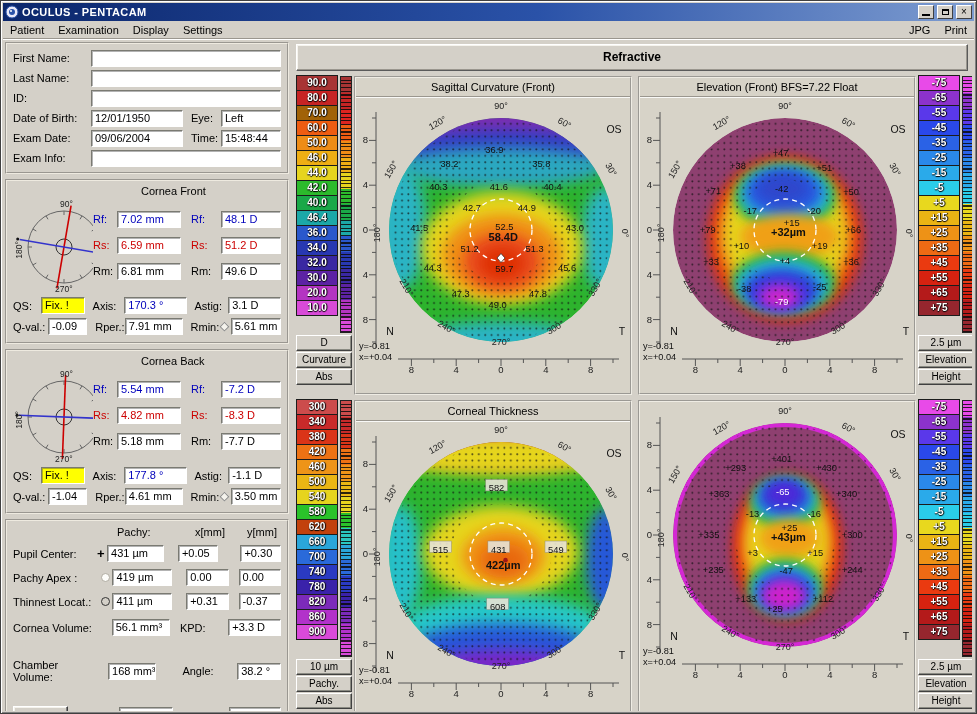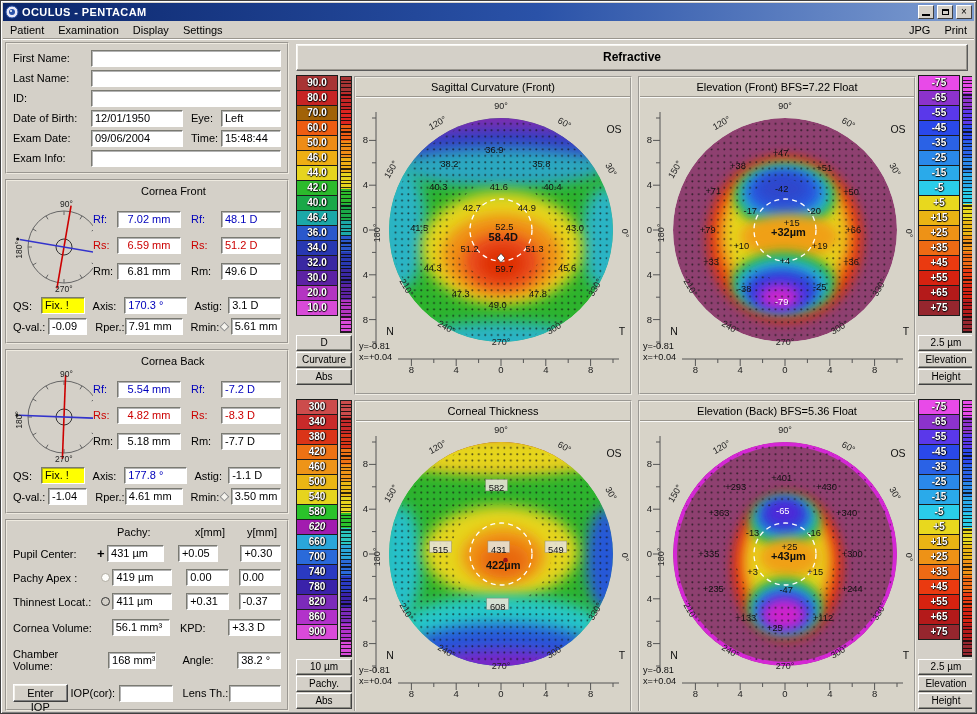--- a/index.html
+++ b/index.html
@@ -26,21 +26,21 @@
   .prow{display:flex;align-items:center;margin:2px 0;height:18px;font-size:11px;}
   .plab{width:78px;}
   .field{background:#fff;border:1px solid;border-color:#7a7a72 #fff #fff #7a7a72;
     box-shadow:inset 1px 1px 0 rgba(64,64,64,.4);height:17px;line-height:15px;font-size:11px;padding:0 3px;overflow:hidden;white-space:nowrap;}
   .f-grow{flex:1;}
   .blue{color:#0000bb;} .red{color:#cc0000;}
   .c-head{font-size:11px;margin:1px 0 0 128px;}
   .c-top{display:flex;align-items:center;}
   .c-rows{flex:1;display:flex;flex-direction:column;}
   .crow{display:flex;align-items:center;height:26px;font-size:11px;}
-  .crow .l1{width:24px;} .crow .f1{width:64px;text-align:center;} .crow .l2{width:30px;margin-left:10px;} .crow .f2{width:60px;}
+  .crow .l1{width:24px;} .crow .f1{width:64px;} .crow .l2{width:30px;margin-left:10px;} .crow .f2{width:60px;}
   .inrow{display:flex;align-items:center;font-size:11px;margin:4px 0;}
   .qs-field{background:#ffff00;}
   .diamond{display:inline-block;width:7px;height:7px;border:1px solid #8a8a8a;background:#f4f2ec;transform:rotate(45deg);margin:0 3px 0 1px;}
   .ic{display:inline-flex;width:14px;justify-content:center;align-items:center;}
   .ic-cross{font-size:13px;font-weight:bold;}
   .ic-dot{width:9px;height:9px;border-radius:50%;background:#fdfdfa;border:1px solid #b0aca2;}
   .ic-ring{width:9px;height:9px;border-radius:50%;border:1.5px solid #333;background:transparent;}
   .btn{background:#d4d0c8;border:1px solid;border-color:#fff #404040 #404040 #fff;box-shadow:inset -1px -1px 0 #808080, inset 1px 1px 0 #f4f2ec;
     font-size:11px;padding:1px 4px;height:18px;line-height:14px;}
   
@@ -295,21 +295,21 @@
               <div class="field" style="width: 44px; margin-left: 10px;">-0.37</div>
             </div>
           </div>
         <div id="vol-rows">
             <div class="inrow" style="margin: 9px 0px;">
               <span style="width: 106px;">Cornea Volume:</span>
               <div class="field" style="width: 62px;">56.1 mm³</div>
               <span style="width: 52px; margin-left: 10px;">KPD:</span>
               <div class="field" style="width: 56px;">+3.3 D</div>
             </div>
-            <div class="inrow" style="margin: 12px 0px; gap: 16px;">
+            <div class="inrow" style="margin: 23px 0px; gap: 16px;">
               <span style="width: 106px;">Chamber Volume:</span>
               <div class="field" style="width: 62px;">168 mm³</div>
               <span style="width: 52px; margin-left: 10px;">Angle:</span>
               <div class="field" style="width: 56px;">38.2 °</div>
             </div>
           </div>
         <div class="inrow" style="margin-top:9px">
           <button class="btn">Enter IOP</button>
           <span style="width:52px;margin-left:3px">IOP(cor):</span>
           <div class="field" style="width:58px"></div>
@@ -578,21 +578,21 @@
             <div class="sc-wrap">
               <div class="sc-blocks">
                 <div class="sc-box" style="background: rgb(204, 76, 76);">300</div>
                 <div class="sc-box" style="background: rgb(200, 42, 42);">340</div>
                 <div class="sc-box" style="background: rgb(218, 52, 24);">380</div>
                 <div class="sc-box" style="background: rgb(238, 114, 20);">420</div>
                 <div class="sc-box" style="background: rgb(238, 148, 24);">460</div>
                 <div class="sc-box" style="background: rgb(234, 182, 20);">500</div>
                 <div class="sc-box" style="background: rgb(230, 212, 30);">540</div>
                 <div class="sc-box" style="background: rgb(42, 194, 42);">580</div>
-                <div class="sc-box" style="background: #a21caf; font-style: italic;">620</div>
+                <div class="sc-box" style="background: #c2410c;">620</div>
                 <div class="sc-box" style="background: rgb(42, 166, 218);">660</div>
                 <div class="sc-box" style="background: rgb(42, 106, 218);">700</div>
                 <div class="sc-box" style="background: rgb(42, 58, 194);">740</div>
                 <div class="sc-box" style="background: rgb(58, 34, 170);">780</div>
                 <div class="sc-box" style="background: rgb(124, 42, 186);">820</div>
                 <div class="sc-box" style="background: rgb(178, 50, 202);">860</div>
                 <div class="sc-box" style="background: rgb(218, 74, 218);">900</div>
                 <div class="sc-strip" style="background: repeating-linear-gradient(rgba(0, 0, 0, 0) 0px, rgba(0, 0, 0, 0) 2.6px, rgba(10, 10, 10, 0.85) 2.6px, rgba(10, 10, 10, 0.85) 3.7px), linear-gradient(rgb(204, 76, 76) 0%, rgb(204, 76, 76) 6.25%, rgb(200, 42, 42) 6.25%, rgb(200, 42, 42) 12.5%, rgb(218, 52, 24) 12.5%, rgb(218, 52, 24) 18.75%, rgb(238, 114, 20) 18.75%, rgb(238, 114, 20) 25%, rgb(238, 148, 24) 25%, rgb(238, 148, 24) 31.25%, rgb(234, 182, 20) 31.25%, rgb(234, 182, 20) 37.5%, rgb(230, 212, 30) 37.5%, rgb(230, 212, 30) 43.75%, rgb(42, 194, 42) 43.75%, rgb(42, 194, 42) 50%, rgb(42, 200, 192) 50%, rgb(42, 200, 192) 56.25%, rgb(42, 166, 218) 56.25%, rgb(42, 166, 218) 62.5%, rgb(42, 106, 218) 62.5%, rgb(42, 106, 218) 68.75%, rgb(42, 58, 194) 68.75%, rgb(42, 58, 194) 75%, rgb(58, 34, 170) 75%, rgb(58, 34, 170) 81.25%, rgb(124, 42, 186) 81.25%, rgb(124, 42, 186) 87.5%, rgb(178, 50, 202) 87.5%, rgb(178, 50, 202) 93.75%, rgb(218, 74, 218) 93.75%, rgb(218, 74, 218) 100%);"></div>
               </div>
               <div class="sc-btn">10 µm</div>
@@ -684,21 +684,21 @@
                 <rect x="131.85999999999999" y="120.02000000000001" width="21.799999999999997" height="11.5" fill="#e7e3d7" opacity="0.9" stroke="#8a867c" stroke-width="0.5"></rect>
                 <text x="142.76" y="131.52" font-size="9.3" font-weight="normal" fill="#111" text-anchor="middle">431</text>
                 <rect x="188.98" y="120.02000000000001" width="21.799999999999997" height="11.5" fill="#e7e3d7" opacity="0.9" stroke="#8a867c" stroke-width="0.5"></rect>
                 <text x="199.88" y="131.52" font-size="9.3" font-weight="normal" fill="#111" text-anchor="middle">549</text>
                 <text x="147.24" y="148.32" font-size="11" font-weight="bold" fill="#111" text-anchor="middle">422µm</text>
                 <rect x="130.73999999999998" y="177.14" width="21.799999999999997" height="11.5" fill="#e7e3d7" opacity="0.9" stroke="#8a867c" stroke-width="0.5"></rect>
                 <text x="141.64" y="188.64" font-size="9.3" font-weight="normal" fill="#111" text-anchor="middle">608</text>
               </svg></div>
           </div>
           <div class="quad">
-            <div class="map-panel"><div class="map-title">Elevation (Back)  BFS=5.36 Float</div><svg width="274" height="292">
+            <div class="map-panel"><svg width="274" height="292">
                 <defs>
                   <clipPath id="clip-elevB">
                     <circle cx="145" cy="133" r="112"></circle>
                   </clipPath>
                   <filter id="blur-elevB" x="-60%" y="-60%" width="220%" height="220%">
                     <feGaussianBlur stdDeviation="6"></feGaussianBlur>
                   </filter>
                   <pattern id="dots-elevB" width="6.4" height="6.4" patternUnits="userSpaceOnUse">
                     <circle cx="1.2" cy="1.2" r="1" fill="#101010" opacity="0.72"></circle>
                   </pattern>

